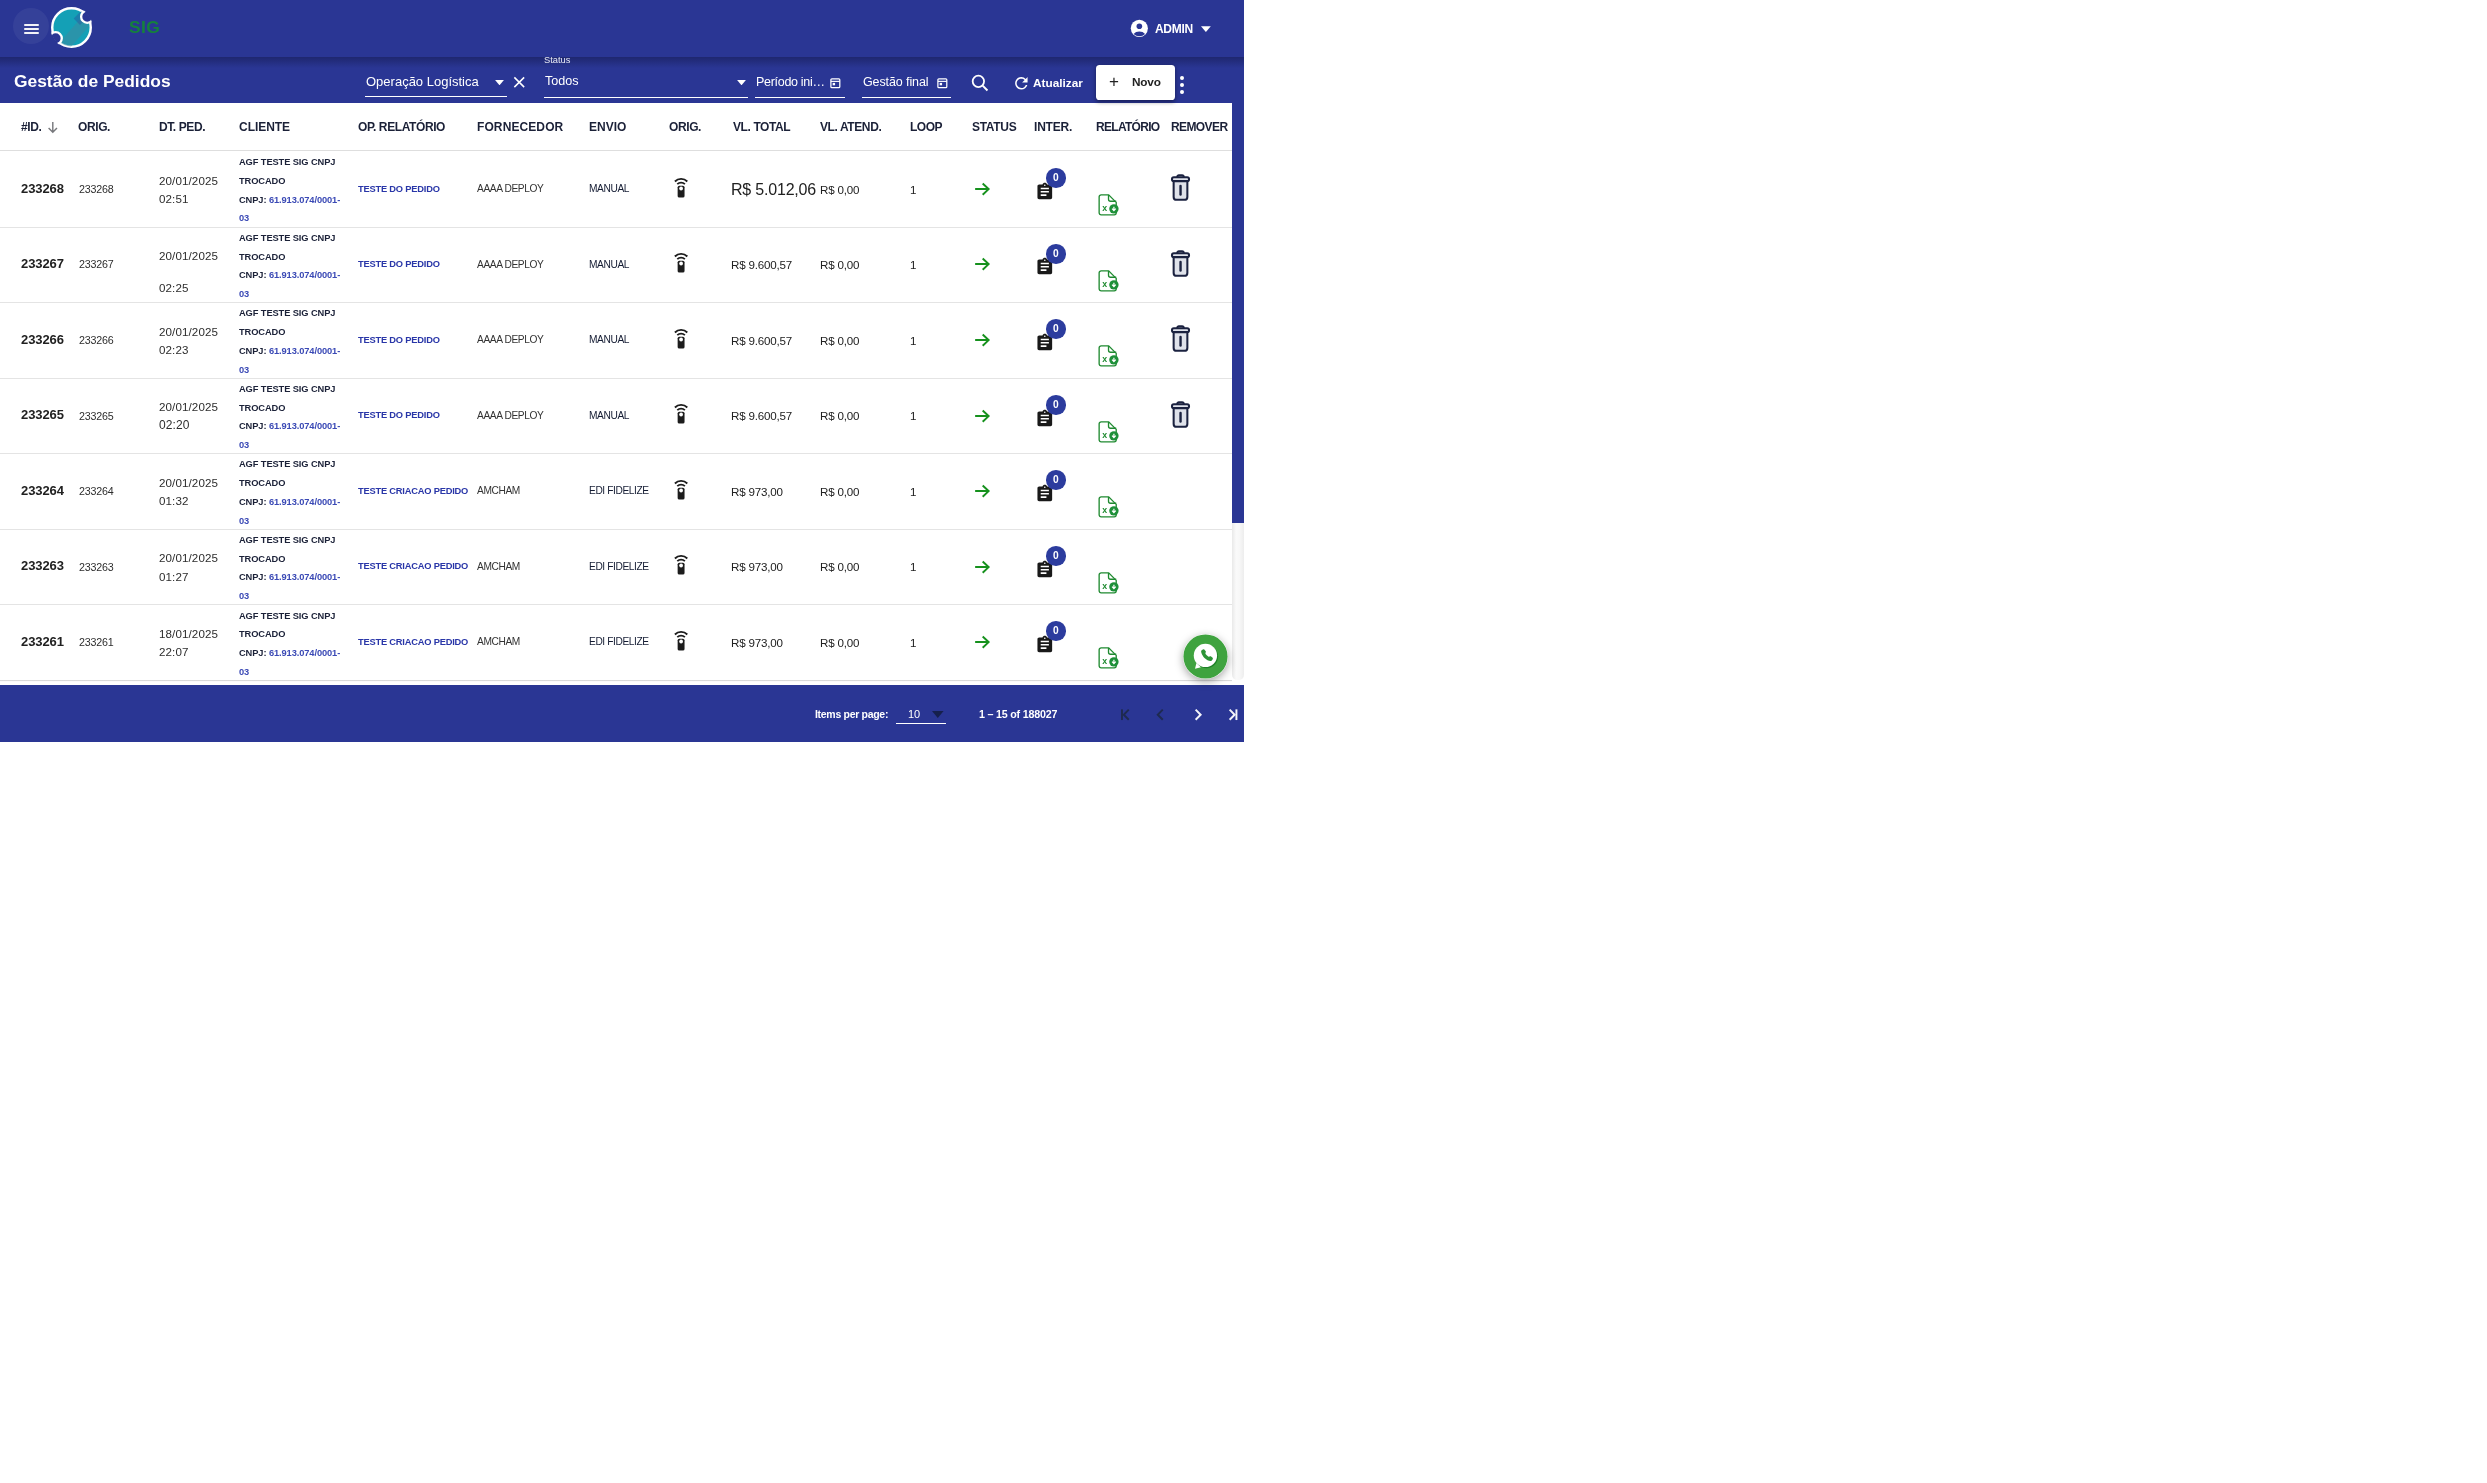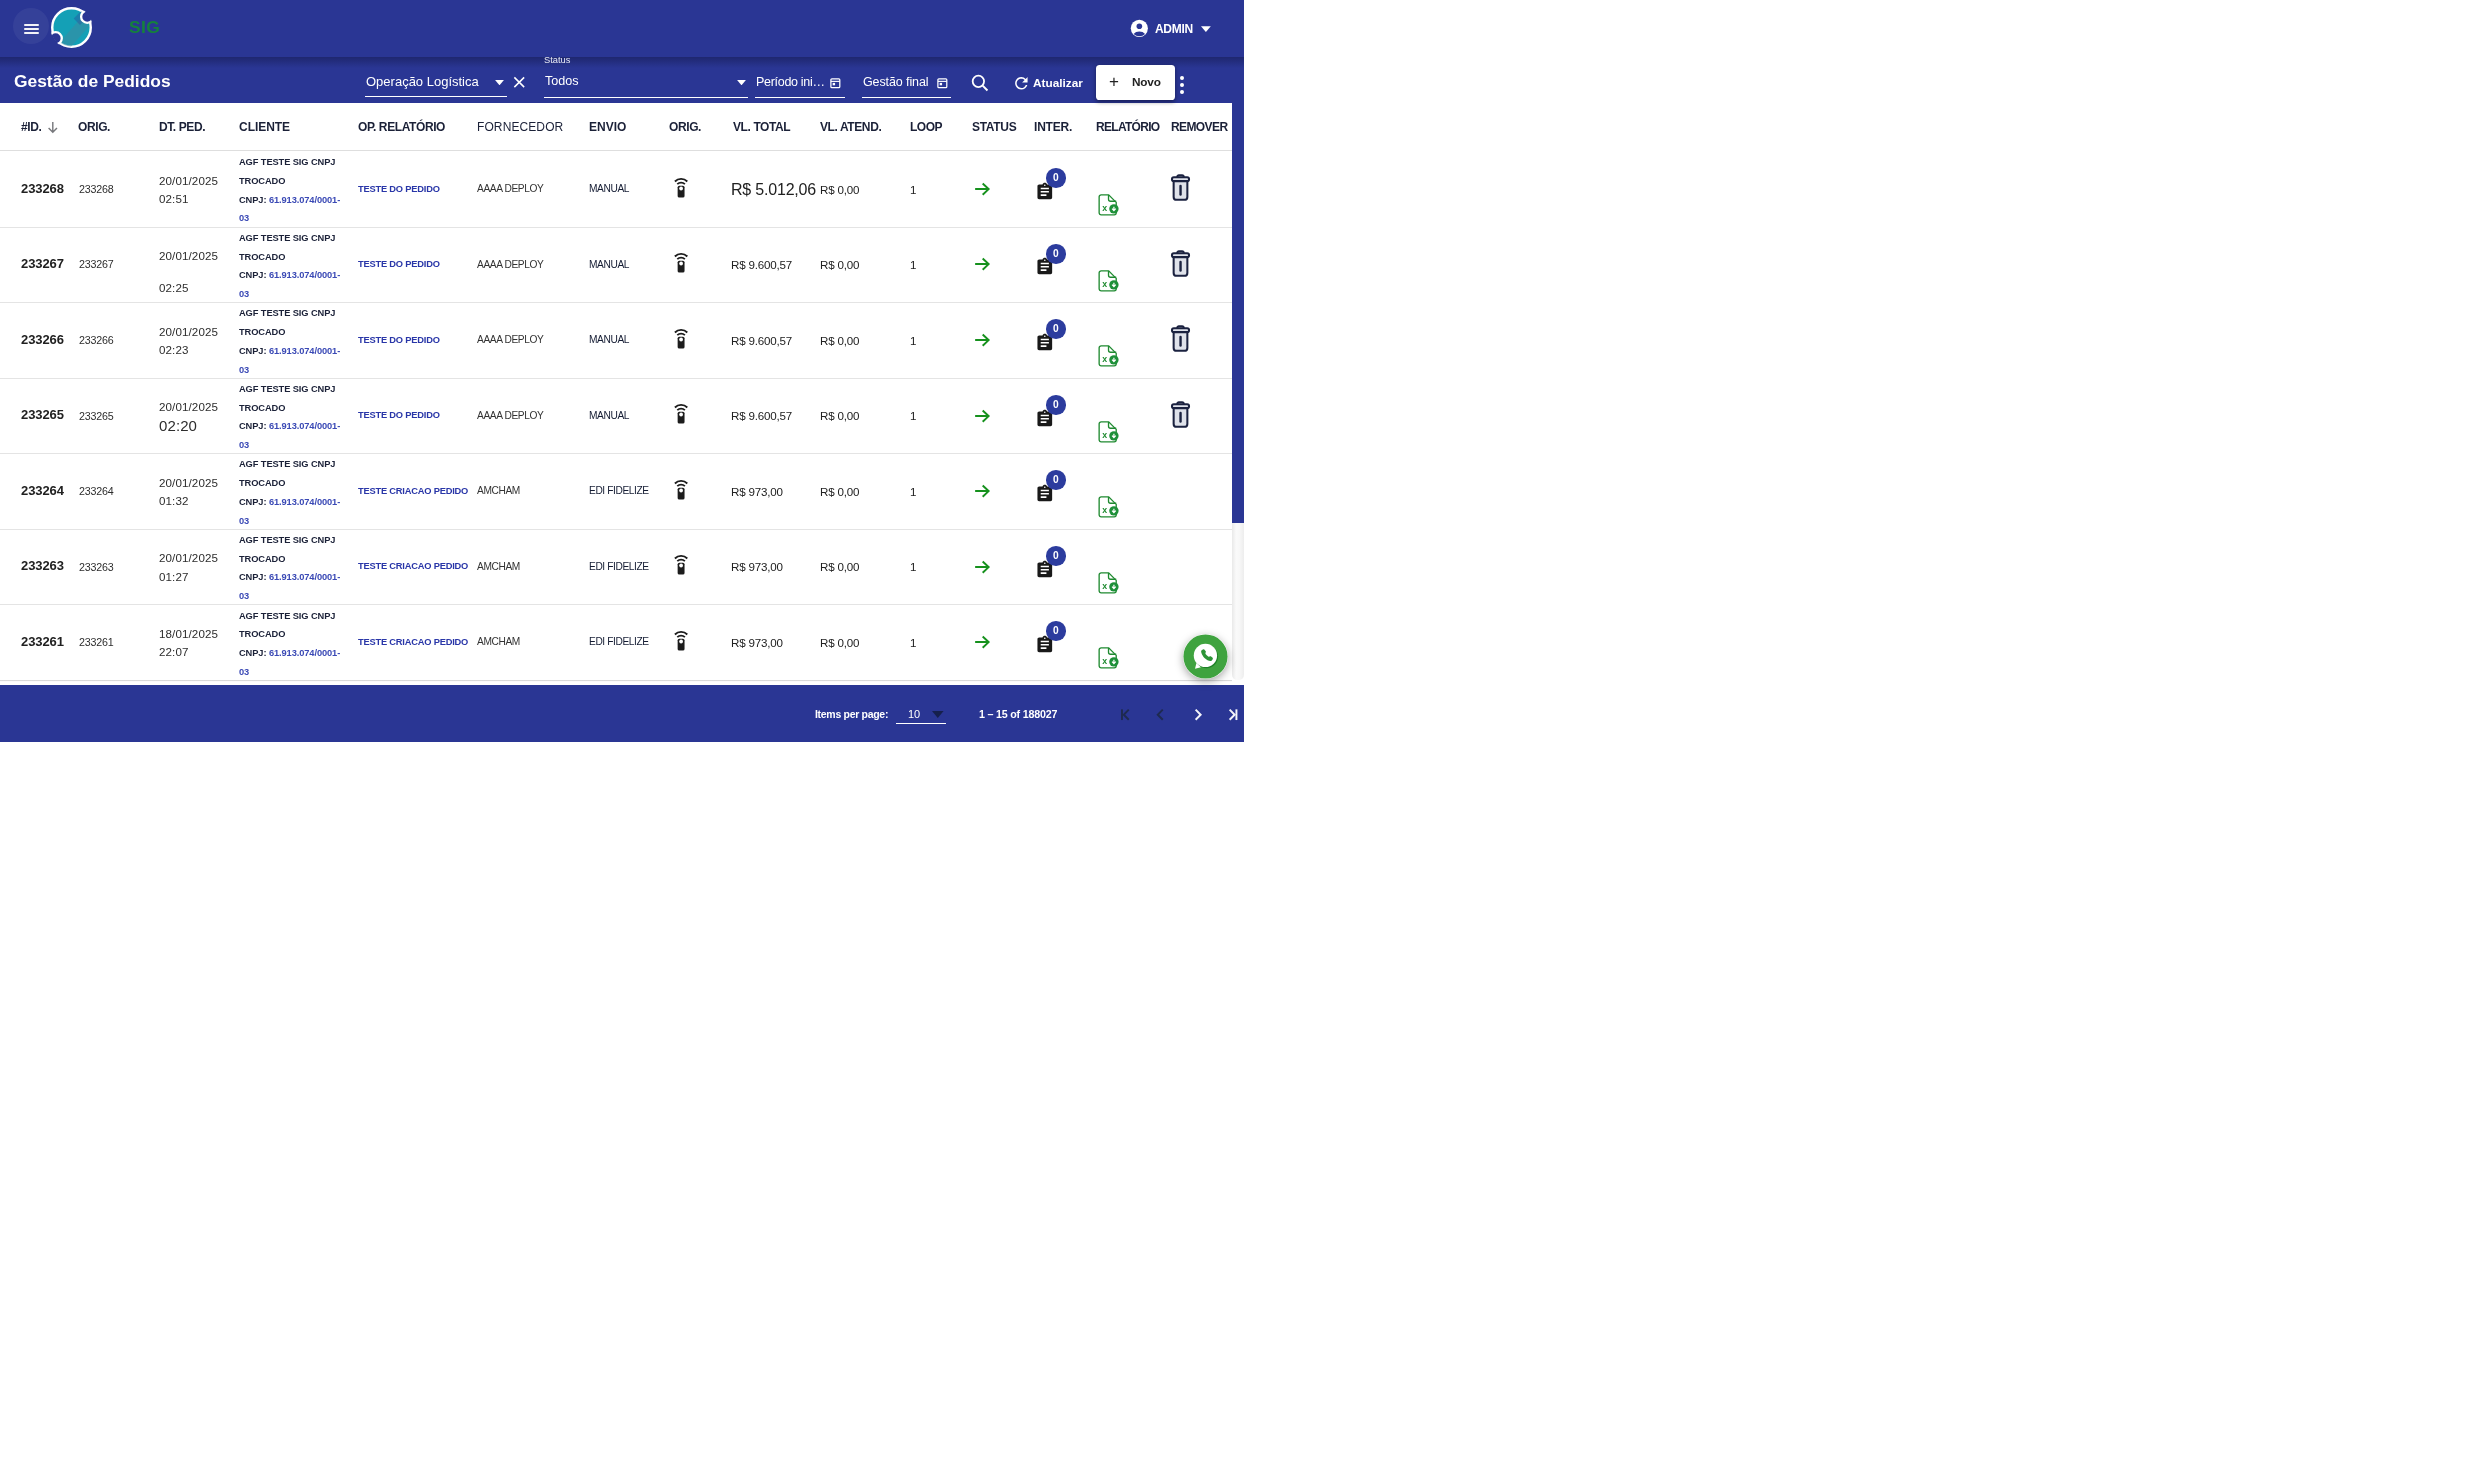--- a/index.html
+++ b/index.html
@@ -98,21 +98,21 @@
 <div style="position:absolute;left:1109px;top:72px;font-size:17px;line-height:20.5px;color:#222;font-weight:400;white-space:nowrap;">+</div>
 <div style="position:absolute;left:1132px;top:75px;font-size:11.8px;line-height:15px;color:#222;font-weight:700;white-space:nowrap;letter-spacing:-0.2px;">Novo</div>
 <div style="position:absolute;left:1180px;top:76px;width:3.9px;height:3.9px;border-radius:50%;background:#fff;"></div>
 <div style="position:absolute;left:1180px;top:83px;width:3.9px;height:3.9px;border-radius:50%;background:#fff;"></div>
 <div style="position:absolute;left:1180px;top:90px;width:3.9px;height:3.9px;border-radius:50%;background:#fff;"></div>
 <div style="position:absolute;left:21px;top:120px;font-size:12px;line-height:15px;color:#1b2138;font-weight:700;white-space:nowrap;letter-spacing:-0.4px;">#ID.</div>
 <div style="position:absolute;left:78px;top:120px;font-size:12px;line-height:15px;color:#1b2138;font-weight:700;white-space:nowrap;letter-spacing:-0.4px;">ORIG.</div>
 <div style="position:absolute;left:159px;top:120px;font-size:12px;line-height:15px;color:#1b2138;font-weight:700;white-space:nowrap;letter-spacing:-0.4px;">DT. PED.</div>
 <div style="position:absolute;left:239px;top:120px;font-size:12px;line-height:15px;color:#1b2138;font-weight:700;white-space:nowrap;letter-spacing:-0.04px;">CLIENTE</div>
 <div style="position:absolute;left:358px;top:120px;font-size:12px;line-height:15px;color:#1b2138;font-weight:700;white-space:nowrap;letter-spacing:-0.4px;">OP. RELATÓRIO</div>
-<div style="position:absolute;left:477px;top:120px;font-size:12px;line-height:15px;color:#1b2138;font-weight:400;white-space:nowrap;letter-spacing:0.1px;">FORNECEDOR</div>
+<div style="position:absolute;left:477px;top:120px;font-size:12px;line-height:15px;color:#1b2138;font-weight:700;white-space:nowrap;letter-spacing:0.1px;">FORNECEDOR</div>
 <div style="position:absolute;left:589px;top:120px;font-size:12px;line-height:15px;color:#1b2138;font-weight:700;white-space:nowrap;">ENVIO</div>
 <div style="position:absolute;left:669px;top:120px;font-size:12px;line-height:15px;color:#1b2138;font-weight:700;white-space:nowrap;letter-spacing:-0.4px;">ORIG.</div>
 <div style="position:absolute;left:733px;top:120px;font-size:12px;line-height:15px;color:#1b2138;font-weight:700;white-space:nowrap;letter-spacing:-0.4px;">VL. TOTAL</div>
 <div style="position:absolute;left:820px;top:120px;font-size:12px;line-height:15px;color:#1b2138;font-weight:700;white-space:nowrap;letter-spacing:-0.4px;">VL. ATEND.</div>
 <div style="position:absolute;left:910px;top:120px;font-size:12px;line-height:15px;color:#1b2138;font-weight:700;white-space:nowrap;letter-spacing:-0.5px;">LOOP</div>
 <div style="position:absolute;left:972px;top:120px;font-size:12px;line-height:15px;color:#1b2138;font-weight:700;white-space:nowrap;letter-spacing:-0.3px;">STATUS</div>
 <div style="position:absolute;left:1034px;top:120px;font-size:12px;line-height:15px;color:#1b2138;font-weight:700;white-space:nowrap;letter-spacing:-0.2px;">INTER.</div>
 <div style="position:absolute;left:1096px;top:120px;font-size:12px;line-height:15px;color:#1b2138;font-weight:700;white-space:nowrap;letter-spacing:-0.7px;">RELATÓRIO</div>
 <div style="position:absolute;left:1171px;top:120px;font-size:12px;line-height:15px;color:#1b2138;font-weight:700;white-space:nowrap;letter-spacing:-0.6px;">REMOVER</div>
 <div style="position:absolute;left:47px;top:121px;width:11.6px;height:12.5px;">
@@ -274,21 +274,21 @@
       <rect x="10.4" y="1.3" width="7.2" height="4.4" rx="1.8" fill="#dfe2ea" stroke="#1b2240" stroke-width="2.3"></rect>
       <rect x="4.4" y="3.7" width="19.2" height="4.3" rx="2.1" fill="#dfe2ea" stroke="#1b2240" stroke-width="2.3"></rect>
       <path d="M6.3,8.1 h15.4 v17.6 a3.3,3.3 0 0 1 -3.3,3.3 h-8.8 a3.3,3.3 0 0 1 -3.3,-3.3 z" fill="#dfe2ea" stroke="#1b2240" stroke-width="2.3"></path>
       <rect x="12.7" y="12.2" width="2.7" height="12.2" rx="1.35" fill="#1b2240"></rect>
     </svg>
   </div>
 <div style="position:absolute;left:0;top:453px;width:1232px;height:0.9px;background:#e4e4e4;"></div>
 <div style="position:absolute;left:21px;top:407px;font-size:13px;line-height:16px;color:#212121;font-weight:700;white-space:nowrap;letter-spacing:-0.1px;">233265</div>
 <div style="position:absolute;left:79px;top:409px;font-size:10.7px;line-height:14.2px;color:#2d2d2d;font-weight:400;white-space:nowrap;letter-spacing:-0.2px;">233265</div>
 <div style="position:absolute;left:159px;top:399px;font-size:11.6px;line-height:15px;color:#2d2d2d;font-weight:400;white-space:nowrap;letter-spacing:0.1px;">20/01/2025</div>
-<div style="position:absolute;left:159px;top:418px;font-size:15px;line-height:15px;color:#2d2d2d;font-weight:400;white-space:nowrap;letter-spacing:0.1px;">02:20</div>
+<div style="position:absolute;left:159px;top:418px;font-size:12px;line-height:15px;color:#2d2d2d;font-weight:400;white-space:nowrap;letter-spacing:0.1px;">02:20</div>
 <div style="position:absolute;left:239px;top:383px;font-size:9.3px;line-height:12.5px;color:#1b2138;font-weight:700;white-space:nowrap;letter-spacing:-0.1px;">AGF TESTE SIG CNPJ</div>
 <div style="position:absolute;left:239px;top:402px;font-size:9.3px;line-height:12.5px;color:#1b2138;font-weight:700;white-space:nowrap;letter-spacing:-0.1px;">TROCADO</div>
 <div style="position:absolute;left:239px;top:420px;font-size:9.3px;line-height:12.5px;color:#1b2138;font-weight:700;white-space:nowrap;letter-spacing:-0.1px;"><span style="color:#1b2138">CNPJ:</span> <span style="color:#3a49b5">61.913.074/0001-</span></div>
 <div style="position:absolute;left:239px;top:439px;font-size:9.3px;line-height:12.5px;color:#3a49b5;font-weight:700;white-space:nowrap;letter-spacing:-0.1px;">03</div>
 <div style="position:absolute;left:358px;top:409px;font-size:9.3px;line-height:12.5px;color:#2936a8;font-weight:700;white-space:nowrap;letter-spacing:-0.2px;">TESTE DO PEDIDO</div>
 <div style="position:absolute;left:477px;top:409px;font-size:10.2px;line-height:14.2px;color:#333;font-weight:400;white-space:nowrap;letter-spacing:-0.4px;">AAAA DEPLOY</div>
 <div style="position:absolute;left:589px;top:409px;font-size:10.2px;line-height:14.2px;color:#141c33;font-weight:400;white-space:nowrap;letter-spacing:-0.4px;">MANUAL</div>
 <div style="position:absolute;left:674px;top:402px;width:14.2px;height:23px;">
     <svg width="14.2" height="23" viewBox="0 0 16 26">
       <path d="M1.0,6.2 A9.8,9.8 0 0 1 15.0,6.2" fill="none" stroke="#1c1c1c" stroke-width="2.1"></path>

